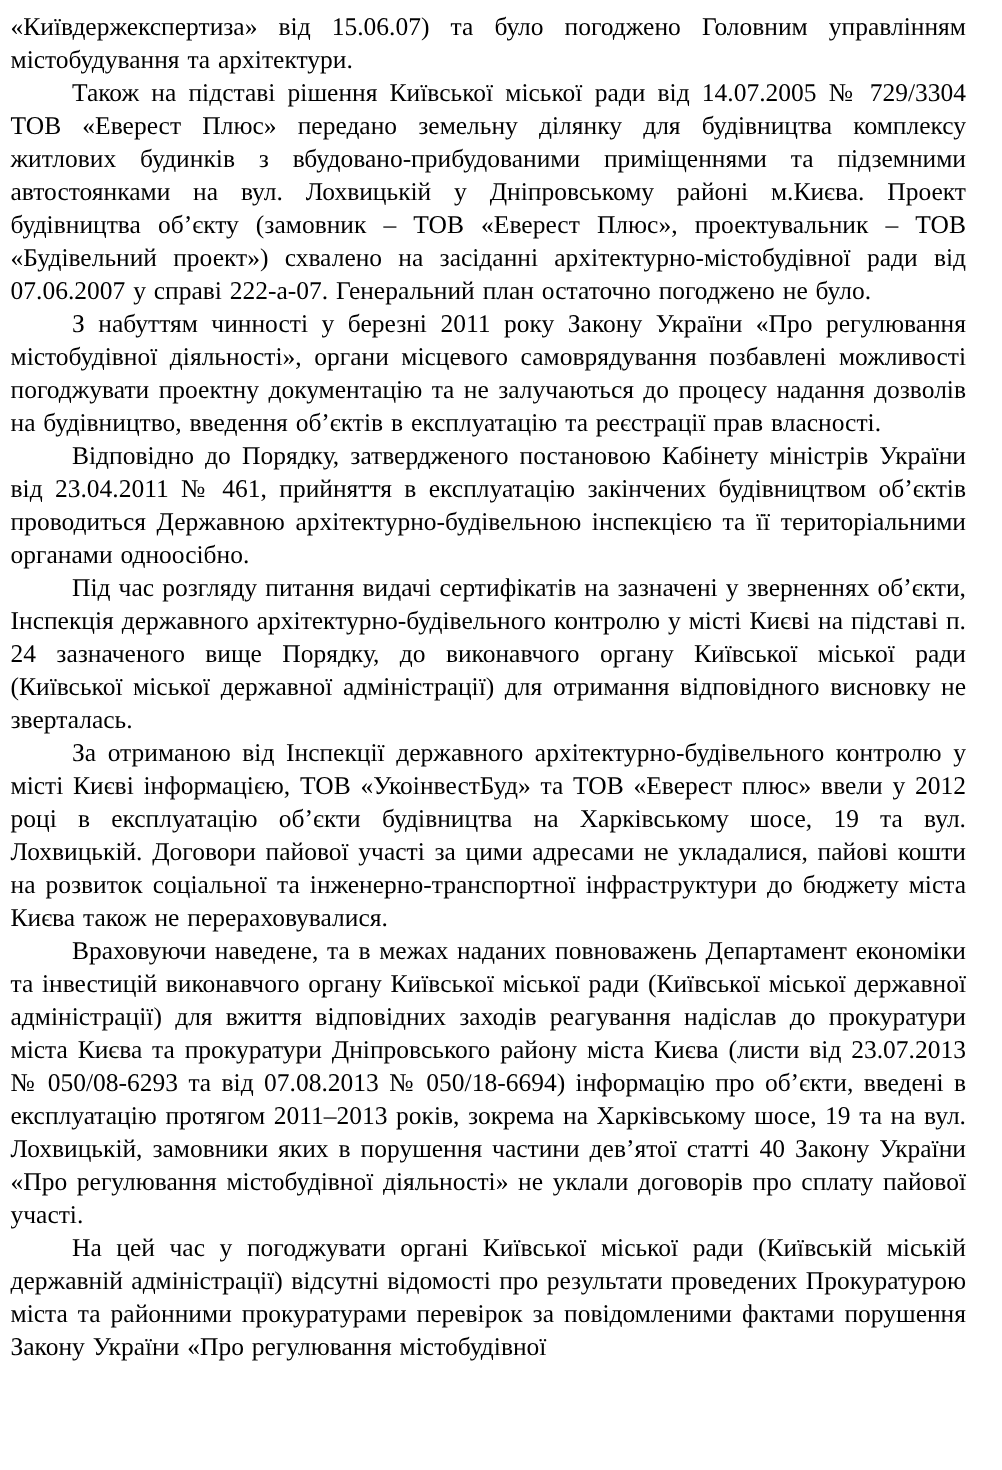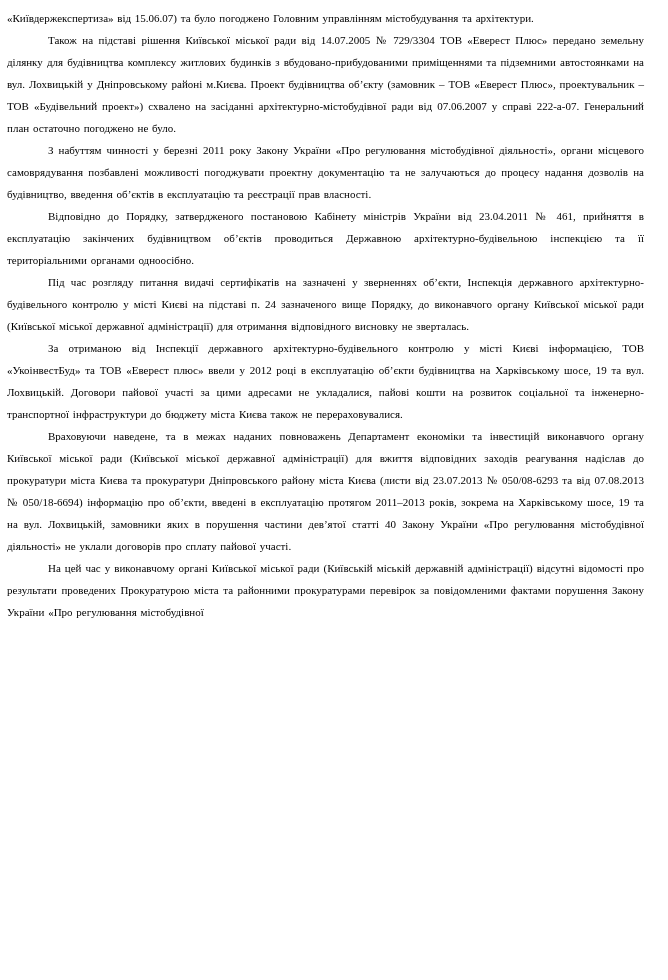--- a/index.html
+++ b/index.html
@@ -10,21 +10,21 @@
   .page {
     position: relative;
     width: 668px;
     height: 980px;
     box-sizing: border-box;
     background: #ffffff;
     color: #000000;
     padding: 7px 24px 0 7px;
     overflow: hidden;
     font-family: "Liberation Serif", "DejaVu Serif", serif;
-    font-size: 11px;
+    font-size: 17px;
     line-height: 22px;
   }
   .doc-body {
     width: 100%;
   }
   .para {
     margin: 0;
     padding: 0;
     text-align: justify;
     word-spacing: 1px;
@@ -38,15 +38,15 @@
 
 <div class="page">
   <div class="doc-body" id="paragraphs">
       <p class="para">«Київдержекспертиза» від 15.06.07) та було погоджено Головним управлінням містобудування та архітектури.</p>
       <p class="para indent">Також на підставі рішення Київської міської ради від 14.07.2005 № 729/3304 ТОВ «Еверест Плюс» передано земельну ділянку для будівництва комплексу житлових будинків з вбудовано-прибудованими приміщеннями та підземними автостоянками на вул. Лохвицькій у Дніпровському районі м.Києва. Проект будівництва об’єкту (замовник – ТОВ «Еверест Плюс», проектувальник – ТОВ «Будівельний проект») схвалено на засіданні архітектурно-містобудівної ради від 07.06.2007 у справі 222-а-07. Генеральний план остаточно погоджено не було.</p>
       <p class="para indent">З набуттям чинності у березні 2011 року Закону України «Про регулювання містобудівної діяльності», органи місцевого самоврядування позбавлені можливості погоджувати проектну документацію та не залучаються до процесу надання дозволів на будівництво, введення об’єктів в експлуатацію та реєстрації прав власності.</p>
       <p class="para indent">Відповідно до Порядку, затвердженого постановою Кабінету міністрів України від 23.04.2011 № 461, прийняття в експлуатацію закінчених будівництвом об’єктів проводиться Державною архітектурно-будівельною інспекцією та її територіальними органами одноосібно.</p>
       <p class="para indent">Під час розгляду питання видачі сертифікатів на зазначені у зверненнях об’єкти, Інспекція державного архітектурно-будівельного контролю у місті Києві на підставі п. 24 зазначеного вище Порядку, до виконавчого органу Київської міської ради (Київської міської державної адміністрації) для отримання відповідного висновку не зверталась.</p>
       <p class="para indent">За отриманою від Інспекції державного архітектурно-будівельного контролю у місті Києві інформацією, ТОВ «УкоінвестБуд» та ТОВ «Еверест плюс» ввели у 2012 році в експлуатацію об’єкти будівництва на Харківському шосе, 19 та вул. Лохвицькій. Договори пайової участі за цими адресами не укладалися, пайові кошти на розвиток соціальної та інженерно-транспортної інфраструктури до бюджету міста Києва також не перераховувалися.</p>
       <p class="para indent">Враховуючи наведене, та в межах наданих повноважень Департамент економіки та інвестицій виконавчого органу Київської міської ради (Київської міської державної адміністрації) для вжиття відповідних заходів реагування надіслав до прокуратури міста Києва та прокуратури Дніпровського району міста Києва (листи від 23.07.2013 № 050/08-6293 та від 07.08.2013 № 050/18-6694) інформацію про об’єкти, введені в експлуатацію протягом 2011–2013 років, зокрема на Харківському шосе, 19 та на вул. Лохвицькій, замовники яких в порушення частини дев’ятої статті 40 Закону України «Про регулювання містобудівної діяльності» не уклали договорів про сплату пайової участі.</p>
-      <p class="para indent">На цей час у виконавчому органі Київської міської ради (Київській міській державній адміністрації) відсутні відомості про результати проведених Прокуратурою міста та районними прокуратурами перевірок за повідомленими фактами порушення Закону України «Про регулювання містобудівної</p>
+      <p class="para indent">На цей час у погоджувати органі Київської міської ради (Київській міській державній адміністрації) відсутні відомості про результати проведених Прокуратурою міста та районними прокуратурами перевірок за повідомленими фактами порушення Закону України «Про регулювання містобудівної</p>
     </div>
 </div>
 
 </body></html>

